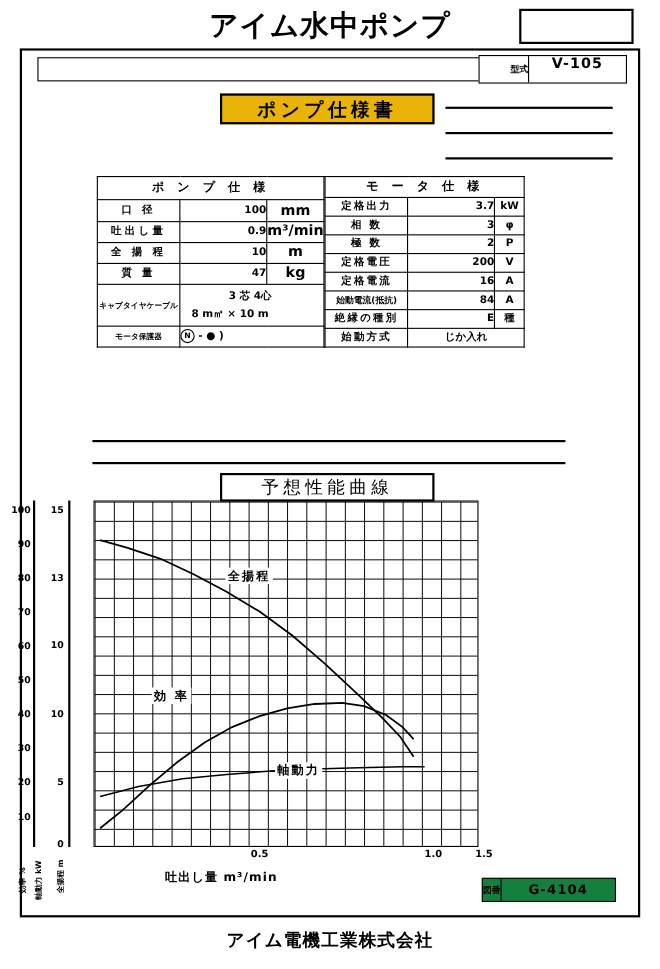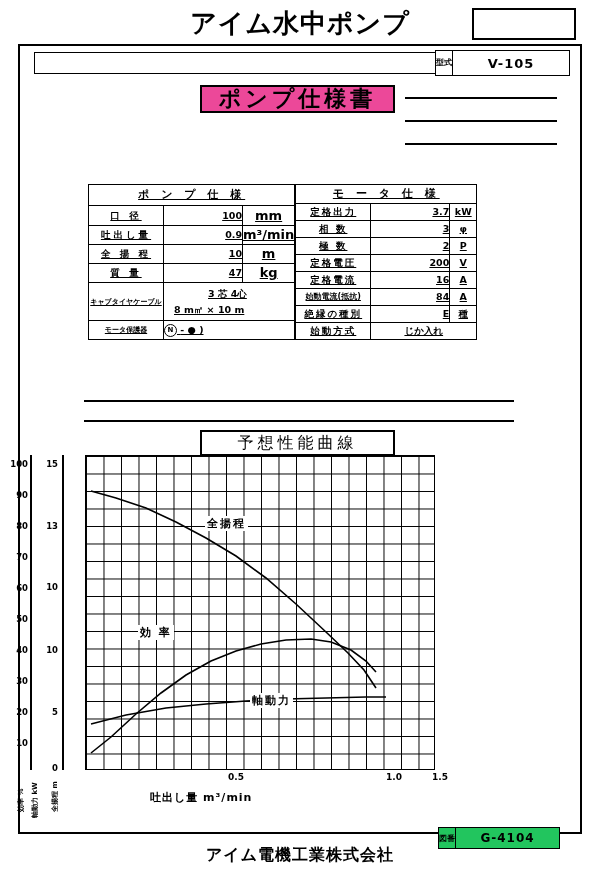--- a/index.html
+++ b/index.html
@@ -56,22 +56,22 @@
     border: 1.5px solid #000;
     box-sizing: border-box;
   }
   .model-cell {
     position: absolute;
     left: 435px; top: 50px;
     width: 135px; height: 26px;
     border: 1.5px solid #000;
     box-sizing: border-box;
     display: flex;
-    align-items: center;
     background: #fff;
+    padding-left: 28px;
   }
   .model-lbl {
     font-size: 8px;
     line-height: 8px;
     width: 16px;
     text-align: center;
     border-right: 1.5px solid #000;
     height: 100%;
     display: flex;
     flex-direction: column;
@@ -87,36 +87,35 @@
   }
 
   
   .title-box {
     position: absolute;
     left: 200px; top: 85px;
     width: 195px; height: 28px;
     border: 2px solid #000;
     box-sizing: border-box;
     display: flex; align-items: center; justify-content: center;
-    font-size: 22px; font-weight: bold; letter-spacing: 4px;
-    background: #ec4899;
+    font-size: 17px; font-weight: bold; letter-spacing: 4px;
+    background: #eab308;
   }
   .rule {
     position: absolute;
     background: #000;
     height: 2px;
   }
 
   
   .spec-wrap {
     position: absolute;
-    left: 88px; top: 184px;
+    left: 88px; top: 160px;
     width: 424px;
     display: flex;
-    text-decoration: underline;
   }
   table.spec {
     border-collapse: collapse;
     font-size: 9.5px;
     font-weight: bold;
   }
   table.spec td, table.spec th {
     border: 1px solid #000;
     padding: 0;
     height: 16px;
@@ -228,22 +227,21 @@
   }
 
   
   .dwg {
     position: absolute;
     left: 438px; top: 798px;
     width: 122px; height: 22px;
     border: 1.5px solid #000;
     box-sizing: border-box;
     display: flex; align-items: center;
-    background: #22c55e;
-    margin-top: 29px;
+    background: #15803d;
   }
   .dwg-lbl {
     width: 16px; height: 100%;
     border-right: 1.5px solid #000;
     font-size: 8px; font-weight: bold;
     display: flex; align-items: center; justify-content: center;
   }
   .dwg-val {
     flex: 1; text-align: center;
     font-size: 12px; font-weight: bold; letter-spacing: 1px;

